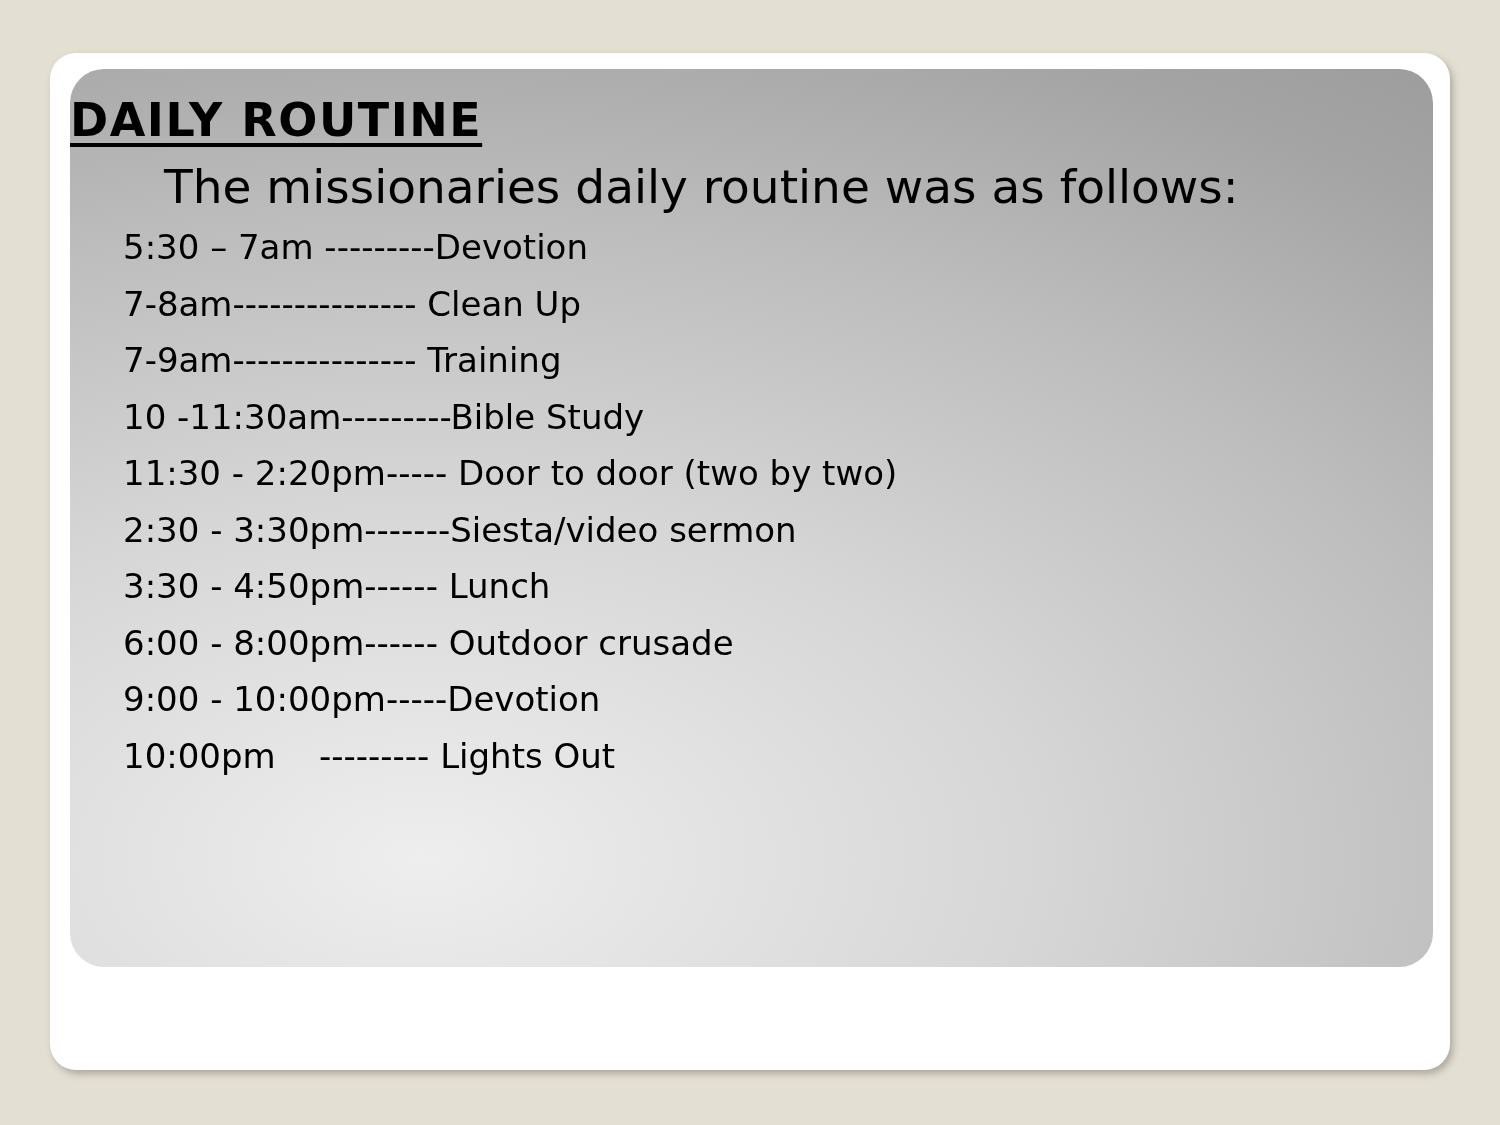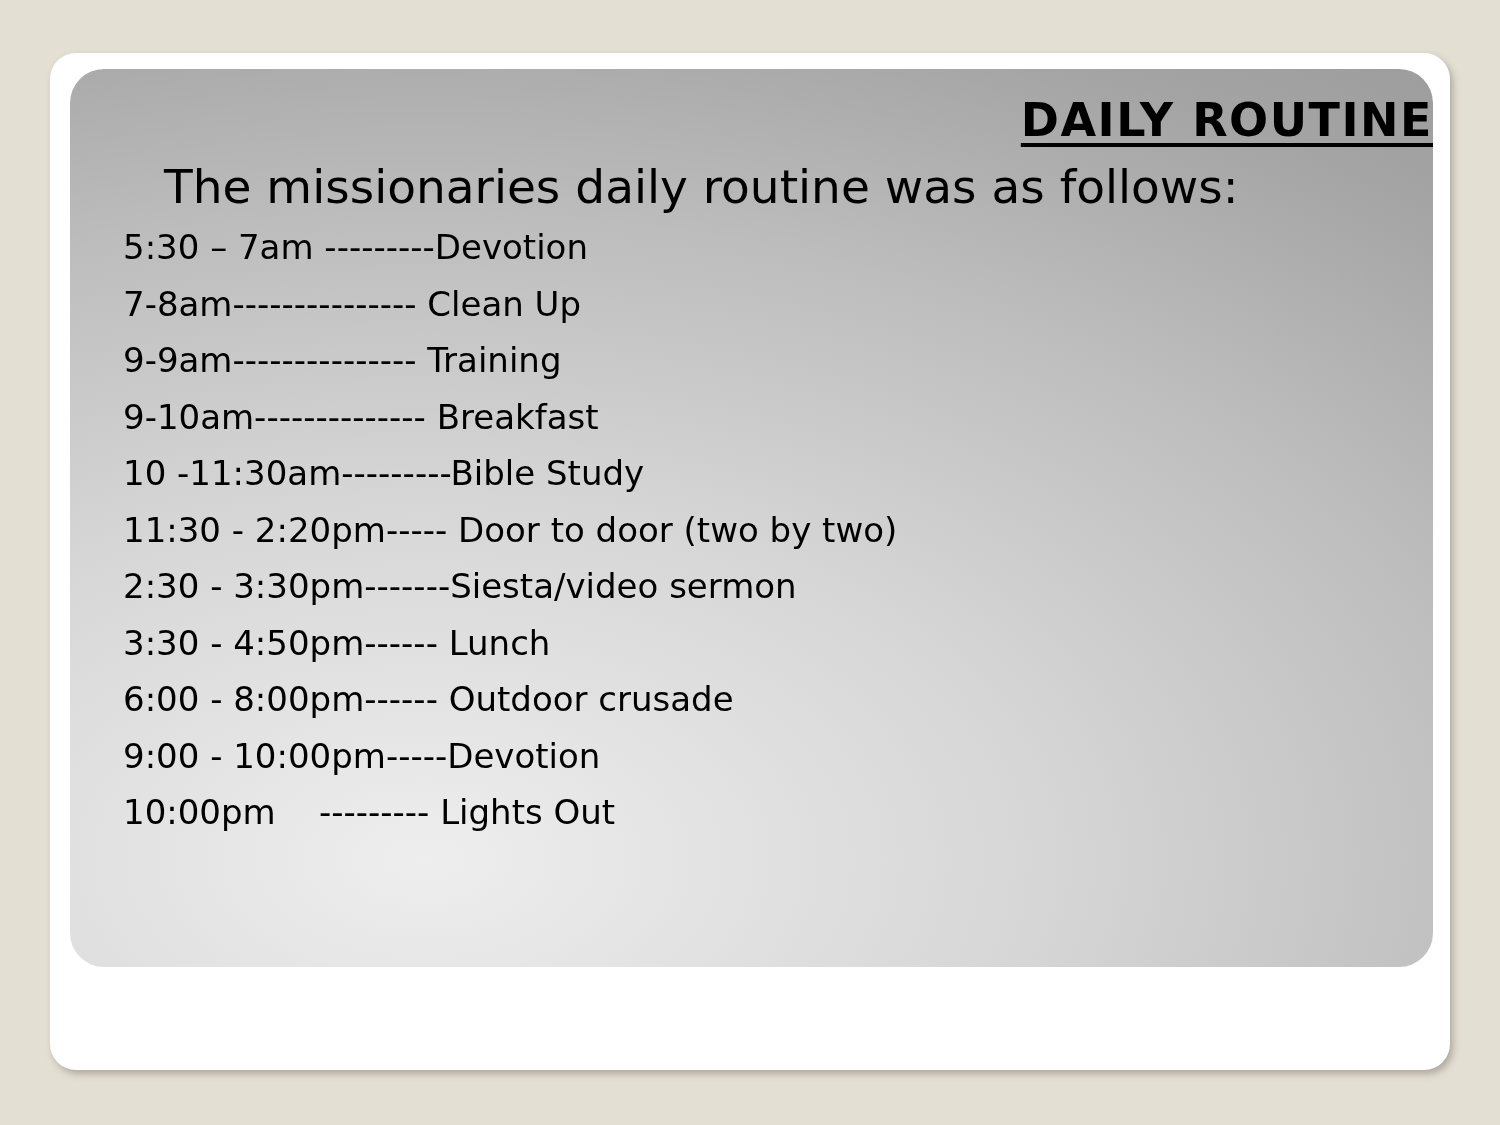--- a/index.html
+++ b/index.html
@@ -35,21 +35,21 @@
       radial-gradient(ellipse 130% 115% at 26% 88%,
         #eeeeee 0%,
         #d6d6d6 35%,
         #bdbdbd 62%,
         #a4a4a4 85%,
         #9a9a9a 100%);
     overflow: hidden;
   }
   .slide-title {
     margin-top: 24px;
-    text-align: right;
+    text-align: left;
     font-size: 46px;
     font-weight: bold;
     letter-spacing: 1.5px;
     color: #000000;
     text-decoration: underline;
     text-decoration-thickness: 4px;
     text-underline-offset: 7px;
   }
   .intro-text {
     position: absolute;
@@ -76,22 +76,21 @@
 </head>
 <body>
 
 <div class="slide-card">
   <div class="content-panel">
     <div class="slide-title">DAILY ROUTINE</div>
     <div class="intro-text">The missionaries daily routine was as follows:</div>
     <div class="schedule-list">
         <div class="line">5:30 – 7am ---------Devotion</div>
         <div class="line">7-8am--------------- Clean Up</div>
-        <div class="line">9-9am--------------- Training</div>
-        <div class="line">9-10am-------------- Breakfast</div>
+        <div class="line">7-9am--------------- Training</div>
         <div class="line">10 -11:30am---------Bible Study</div>
         <div class="line">11:30 - 2:20pm----- Door to door (two by two)</div>
         <div class="line">2:30 - 3:30pm-------Siesta/video sermon</div>
         <div class="line">3:30 - 4:50pm------ Lunch</div>
         <div class="line">6:00 - 8:00pm------ Outdoor crusade</div>
         <div class="line">9:00 - 10:00pm-----Devotion</div>
         <div class="line">10:00pm    --------- Lights Out</div>
       </div>
   </div>
 </div>

